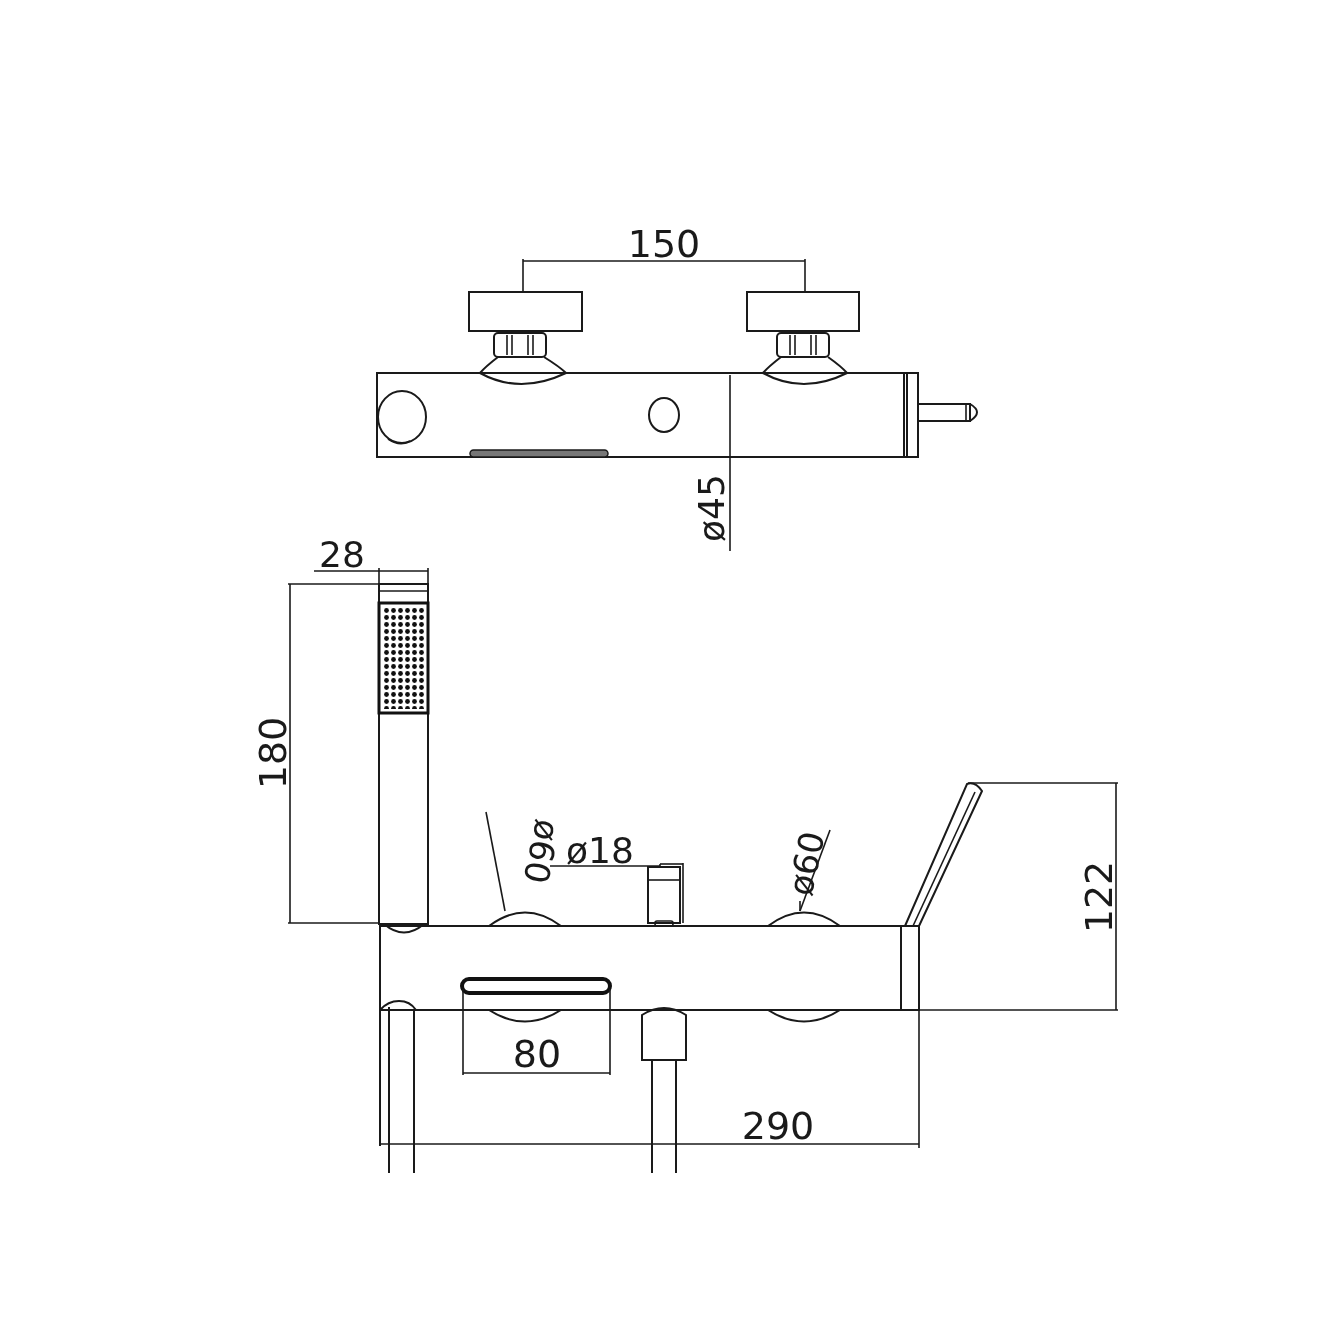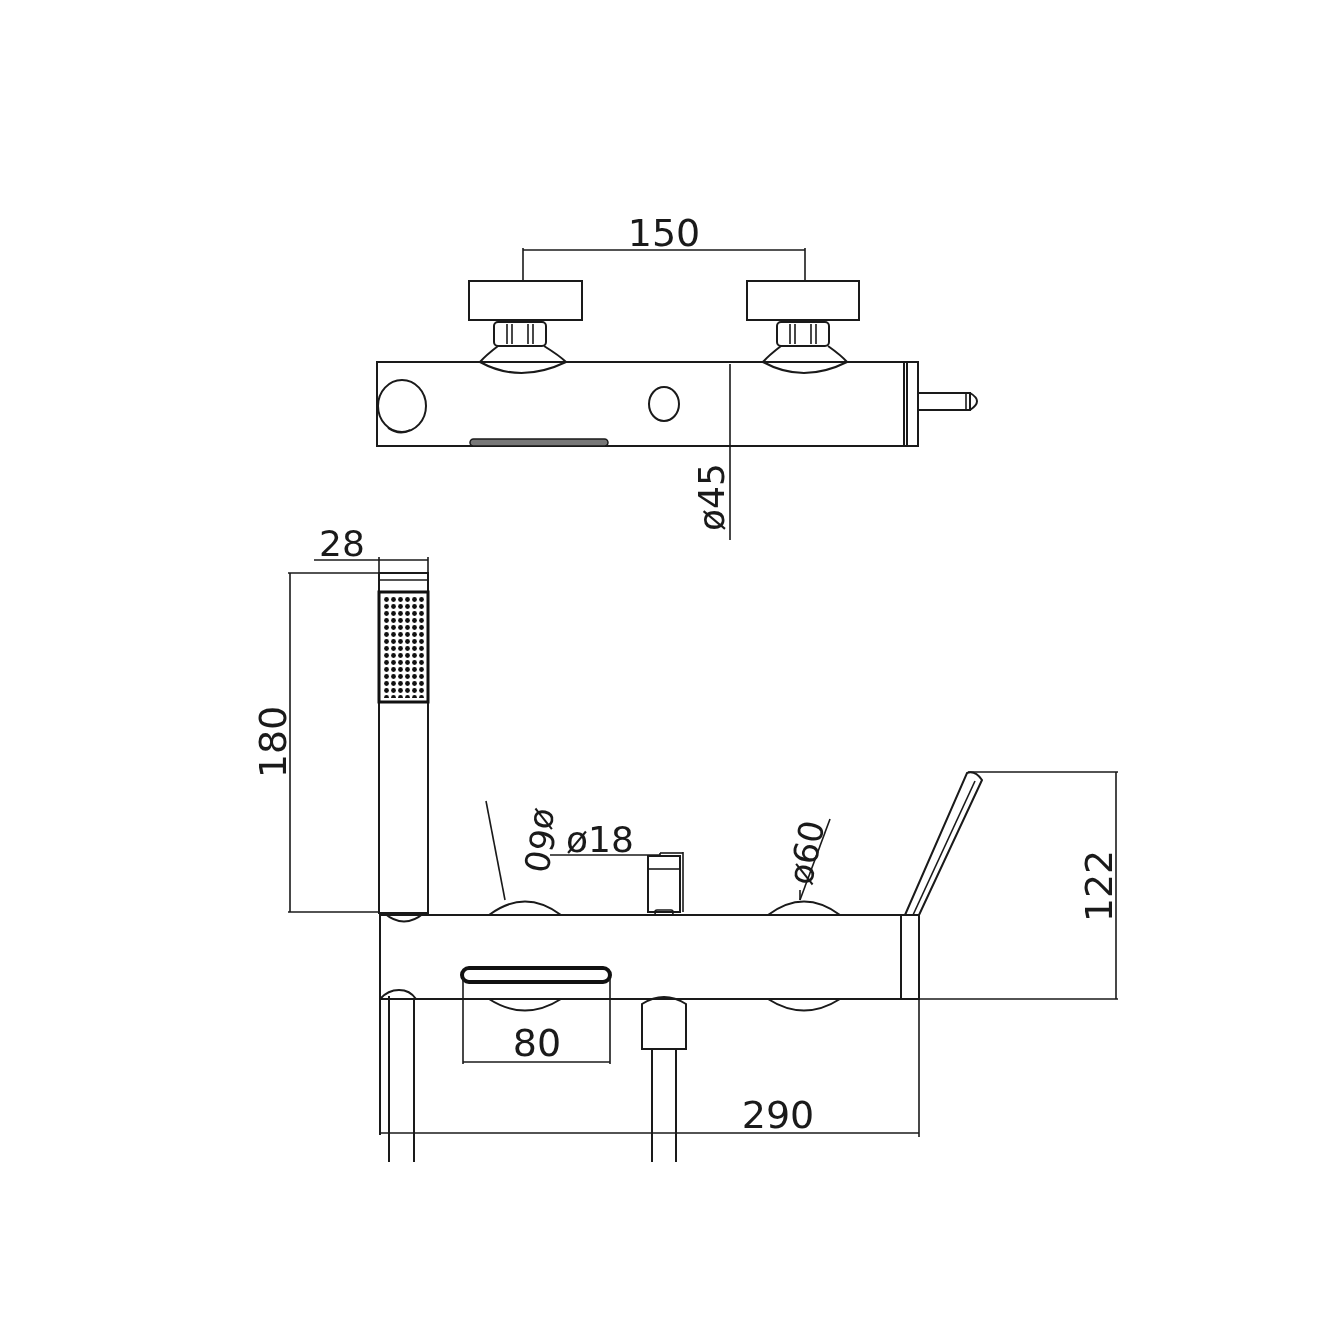--- a/index.html
+++ b/index.html
@@ -1,17 +1,17 @@
 <!DOCTYPE html>
 <html><head>
 <meta charset="utf-8">
 <style>
   html, body { margin: 0; padding: 0; background: #ffffff; }
   body { width: 1342px; height: 1342px; overflow: hidden; font-family: "Liberation Sans", sans-serif; }
-  #canvas { position: absolute; left: 0; top: 0; width: 1342px; height: 986px; }
+  #canvas { position: absolute; left: 0; top: 11px; width: 1342px; height: 986px; }
   svg text { font-family: "DejaVu Sans", sans-serif; fill: #1a1a1a; }
   .ln { stroke: #1a1a1a; stroke-width: 2; fill: none; }
   .thin { stroke: #1a1a1a; stroke-width: 1.6; fill: none; }
   .fillw { fill: #ffffff; stroke: #1a1a1a; stroke-width: 2; }
 </style>
 </head>
 <body>
 
 <div id="canvas">
 <svg width="1342" height="1342" viewBox="0 0 1342 1342" xmlns="http://www.w3.org/2000/svg">

